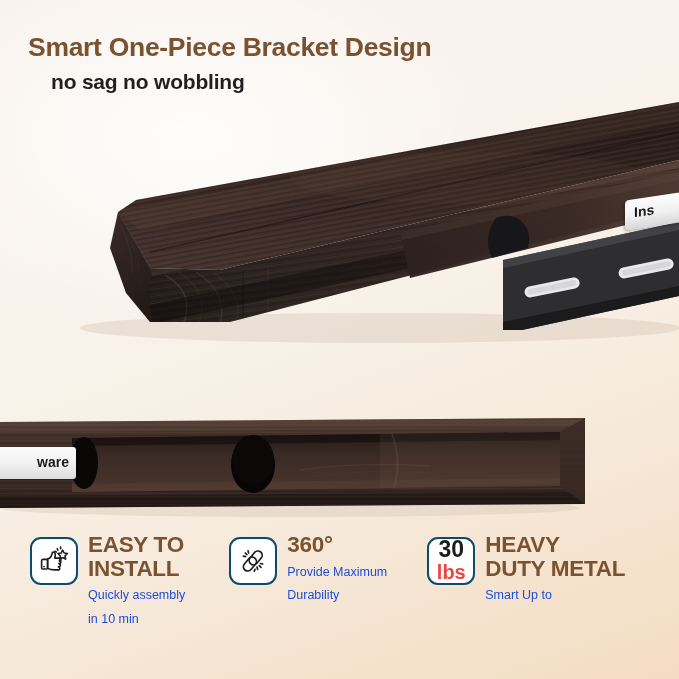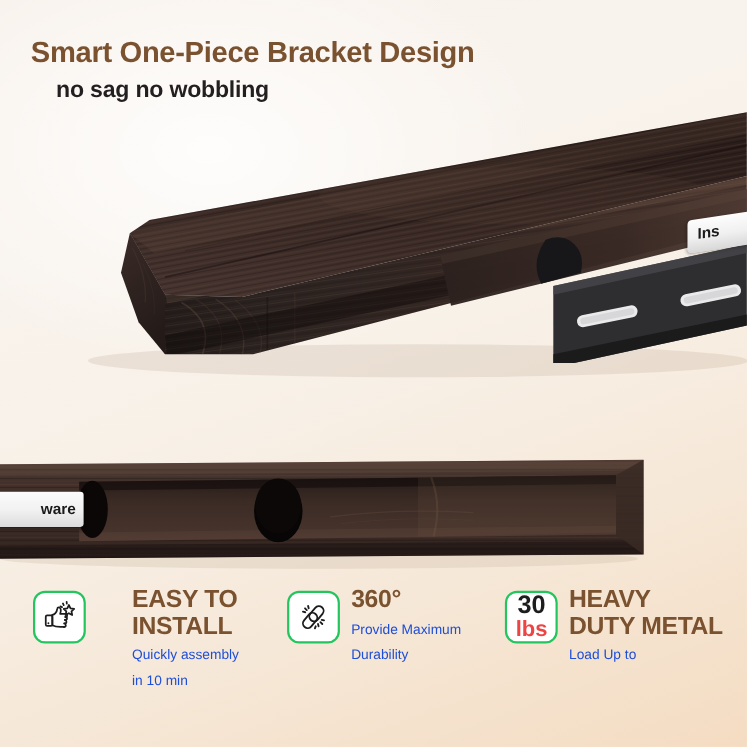--- a/index.html
+++ b/index.html
@@ -66,27 +66,27 @@
     position:absolute; right:7px; top:7px;
     font-size:14px; font-weight:bold; color:#1a1a1a; white-space:nowrap;margin-left:32px;
   }
 
   
   #features {
     position:absolute; left:0; top:533px; width:679px; height:110px;
     display:flex; z-index:20;
   }
   .feature { display:flex; align-items:flex-start; }
-  .f1 { margin-left:30px;gap:32px; }
+  .f1 { margin-left:30px; }
   .f2 { margin-left:44px; }
   .f3 { margin-left:40px; }
 
   .ficon {
     width:48px; height:48px; flex:0 0 48px;
-    border:2px solid #22c55e; border-radius:11px;
+    border:2px solid #0c4a6e; border-radius:11px;
     background:#ffffff;
     display:flex; align-items:center; justify-content:center;
     margin-top:4px;
   }
   .ficon svg { display:block; }
 
   .ftext { margin-left:10px; }
   .ftitle {
     font-size:22.5px; font-weight:bold; color:#7a5230;
     line-height:1.05; letter-spacing:-.3px; white-space:nowrap;
@@ -352,17 +352,17 @@
   <div class="feature f3">
     <div class="ficon">
       <div class="badge-inner">
         <div class="badge-num">30</div>
         <div class="badge-unit">lbs</div>
       </div>
     </div>
     <div class="ftext">
       <div class="ftitle">HEAVY</div>
       <div class="ftitle">DUTY METAL</div>
-      <div class="fsub">Load Up to</div>
+      <div class="fsub">Smart Up to</div>
     </div>
   </div>
 
 </div>
 
 </body></html>

